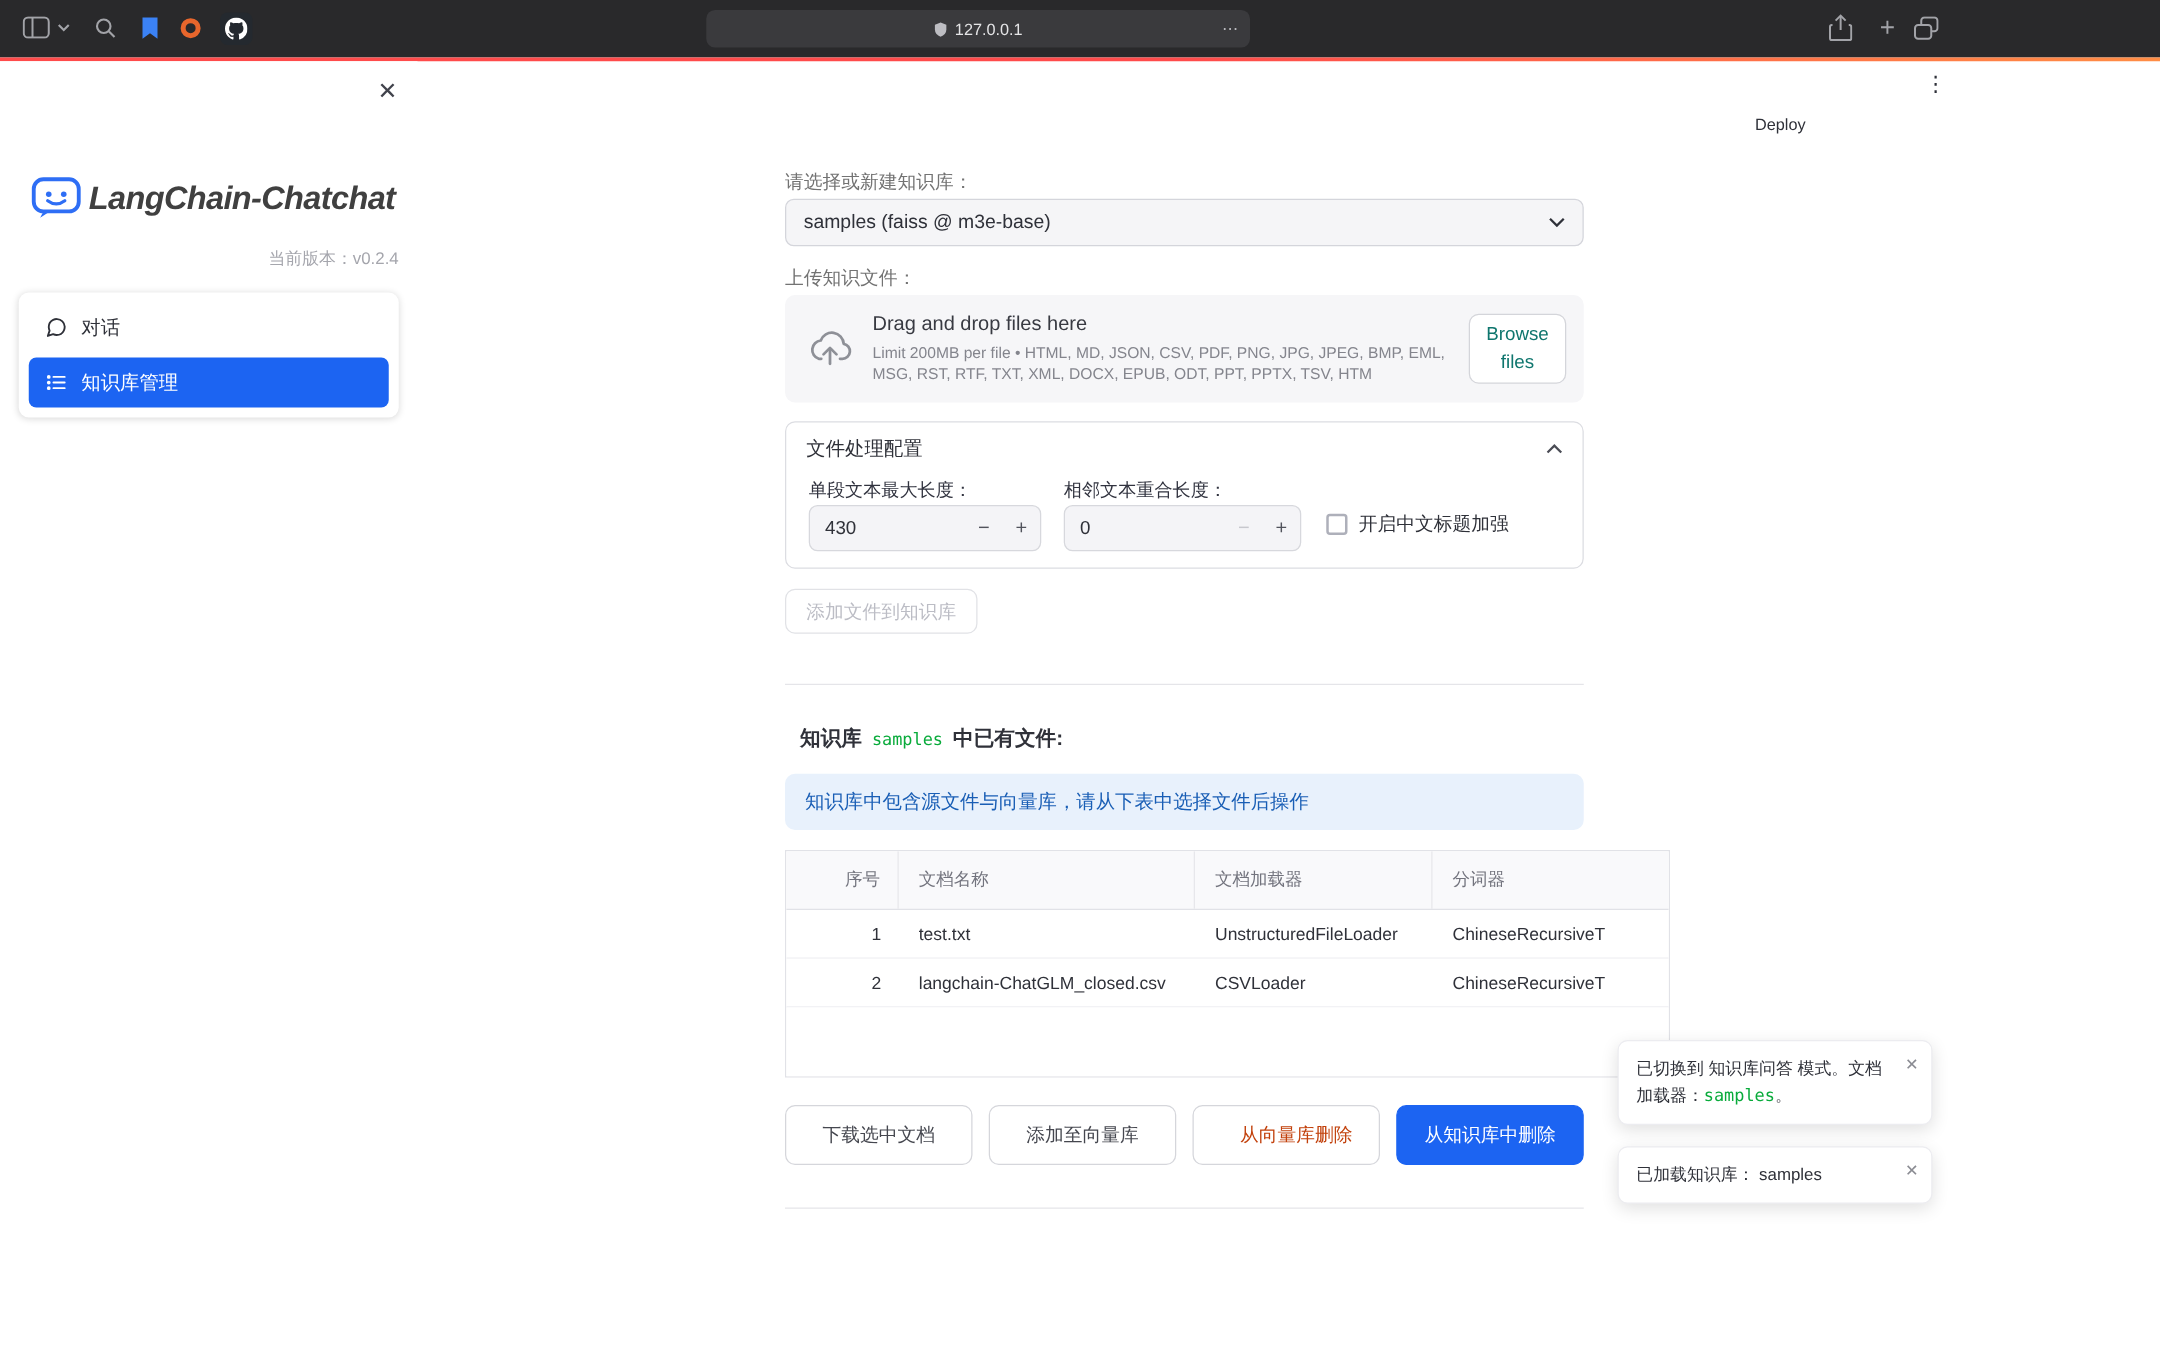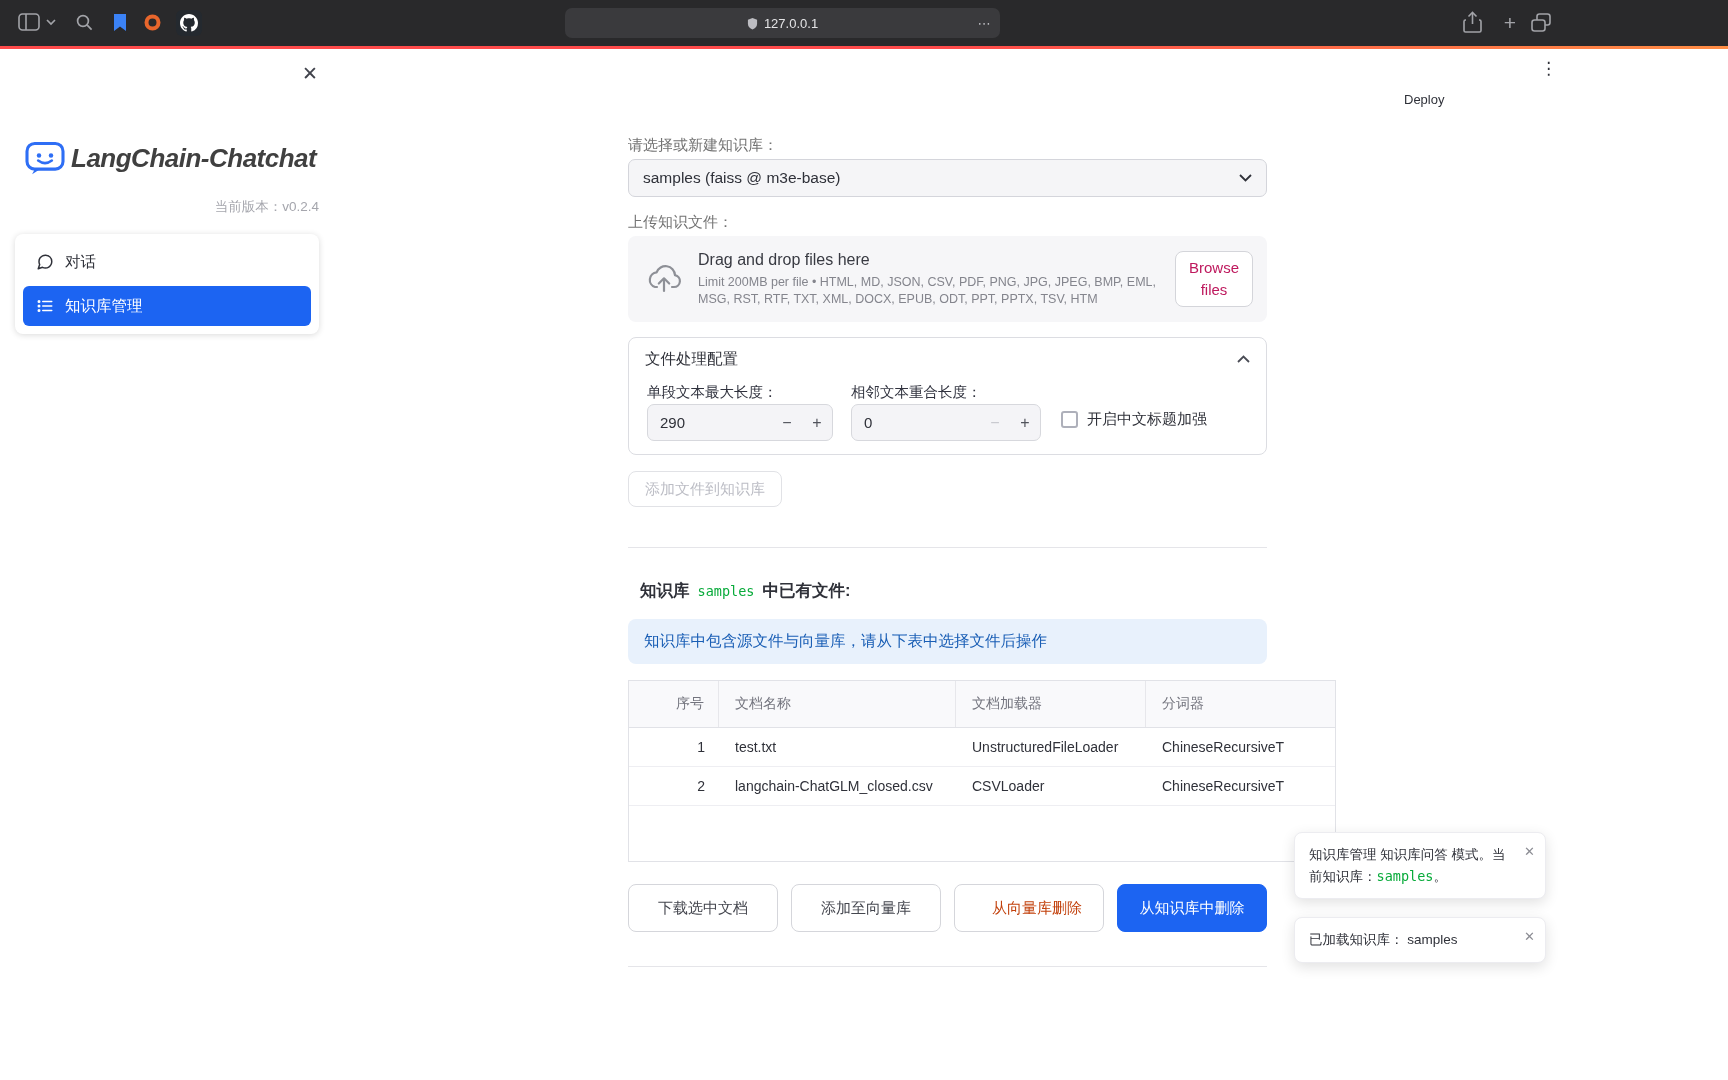--- a/index.html
+++ b/index.html
@@ -45,21 +45,21 @@
   #lbl-upload{left:628px;top:213px;}
 
   .selectbox{position:absolute;left:628px;top:159px;width:639px;height:38px;background:#f5f5f7;border:1px solid #d4d5db;border-radius:7px;display:flex;align-items:center;padding:0 14px;font-size:15.5px;color:#2f3139;}
   .selectbox .chev{margin-left:auto;display:flex;color:#2f3139;}
 
   .dropzone{position:absolute;left:628px;top:236px;width:639px;height:86px;background:#f6f6f8;border-radius:8px;display:flex;align-items:center;padding:0 14px 0 18px;}
   .drop-icon{flex:0 0 auto;margin-right:16px;color:#8e9097;display:flex;}
   .drop-texts{flex:1;min-width:0;}
   .drop-title{font-size:16px;color:#383a42;margin-bottom:5px;}
   .drop-limit{font-size:12.5px;color:#84858d;line-height:1.32;max-width:482px;}
-  .browse-btn{flex:0 0 auto;width:78px;height:56px;background:#fff;border:1px solid #d4d5da;border-radius:8px;font-size:15px;color:#be185d;display:flex;align-items:center;justify-content:center;text-align:center;line-height:1.45;padding:0 10px;}
+  .browse-btn{flex:0 0 auto;width:78px;height:56px;background:#fff;border:1px solid #d4d5da;border-radius:8px;font-size:15px;color:#0f766e;display:flex;align-items:center;justify-content:center;text-align:center;line-height:1.45;padding:0 10px;}
 
   .expander{position:absolute;left:628px;top:337px;width:639px;height:118px;border:1px solid #dcdde2;border-radius:8px;background:#fff;}
   .exp-header{height:42px;display:flex;align-items:center;padding:0 16px;font-size:15.5px;color:#2f3139;}
   .exp-chev{margin-left:auto;display:flex;color:#4a4c55;}
   .exp-lbl{position:absolute;font-size:14.5px;color:#31333f;}
   #exp-lbl1{left:18px;top:45px;}
   #exp-lbl2{left:222px;top:45px;}
   .numinput{position:absolute;top:66px;height:37px;background:#f4f4f7;border:1px solid #d7d8dd;border-radius:7px;display:flex;align-items:center;font-size:15px;color:#2f3139;}
   #num1{left:18px;width:186px;}
   #num2{left:222px;width:190px;}
@@ -252,21 +252,21 @@
       <span class="exp-chev" data-interactable="false">
         <svg width="13" height="8" viewBox="0 0 13 8" fill="none" stroke="currentColor" stroke-width="1.8">
             <path d="M1 7l5.5-5.5L12 7"></path>
           </svg>
       </span>
     </div>
     <div class="exp-lbl" id="exp-lbl1" data-interactable="false">单段文本最大长度：</div>
     <div class="exp-lbl" id="exp-lbl2" data-interactable="false">相邻文本重合长度：</div>
 
     <div class="numinput" id="num1" data-interactable="true">
-      <span class="num-val" data-interactable="false">290</span>
+      <span class="num-val" data-interactable="false">430</span>
       <span class="step" data-interactable="true">−</span>
       <span class="step" data-interactable="true">+</span>
     </div>
     <div class="numinput" id="num2" data-interactable="true">
       <span class="num-val" data-interactable="false">0</span>
       <span class="step disabled" data-interactable="true">−</span>
       <span class="step" data-interactable="true">+</span>
     </div>
 
     <div class="checkbox-row" data-interactable="true">
@@ -314,21 +314,21 @@
   <div class="actions" data-interactable="false">
     <div class="act-btn" data-interactable="true">下载选中文档</div>
     <div class="act-btn" data-interactable="true">添加至向量库</div>
     <div class="act-btn dim" data-interactable="true">从向量库删除</div>
     <div class="act-btn primary" data-interactable="true">从知识库中删除</div>
   </div>
 
   <div class="hr" id="hr2" data-interactable="false"></div>
 
   <div class="toast" id="toast1" data-interactable="false">
-    <span data-interactable="false">知识库管理 知识库问答 模式。当前知识库：</span><span class="inline-code" data-interactable="false">samples</span><span data-interactable="false">。</span>
+    <span data-interactable="false">已切换到 知识库问答 模式。文档加载器：</span><span class="inline-code" data-interactable="false">samples</span><span data-interactable="false">。</span>
     <span class="toast-close" data-interactable="true">✕</span>
   </div>
   <div class="toast" id="toast2" data-interactable="false">
     <span data-interactable="false">已加载知识库： samples</span>
     <span class="toast-close" data-interactable="true">✕</span>
   </div>
 
 </div>
 
 </body></html>

